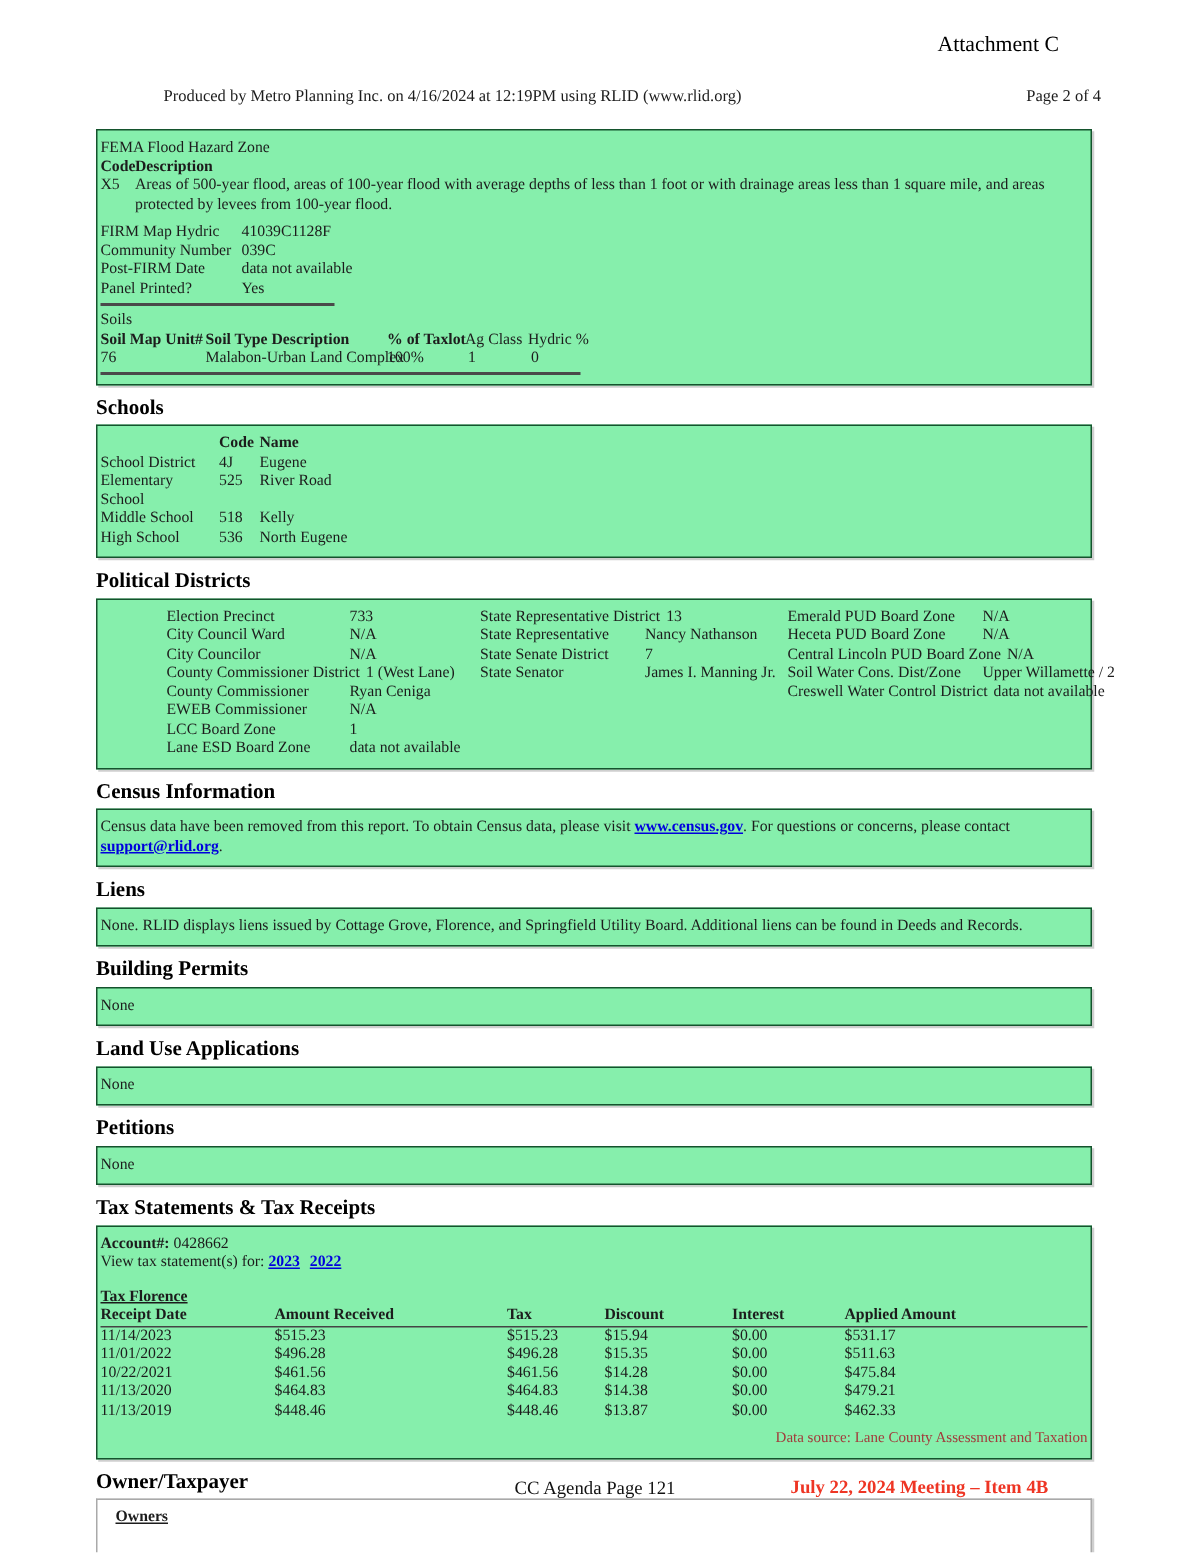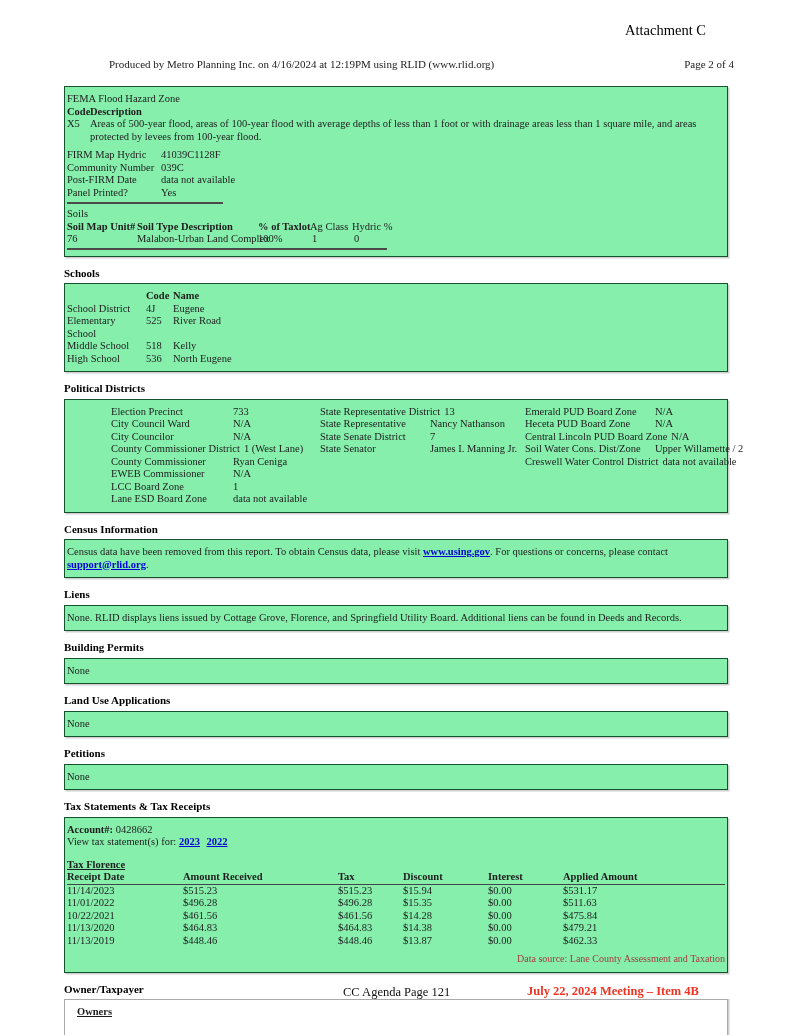--- a/index.html
+++ b/index.html
@@ -5,21 +5,21 @@
   * { margin:0; padding:0; box-sizing:border-box; }
   html,body { background:#ffffff; }
   .page {
     position:relative; width:800px; height:1035px; background:#fff; overflow:hidden;
     font-family:"Liberation Serif","DejaVu Serif",serif;
     font-size:10.5px; line-height:12.5px; color:#1c1c1c;
   }
   .attachment { position:absolute; top:24px; right:94px; font-size:14.5px; color:#000; }
   .hdr-row { position:absolute; top:58px; left:70px; right:66px; display:flex; justify-content:space-between; font-size:11px;margin-left:39px; }
   .content { position:absolute; top:86px; left:64px; width:664px; }
-  .sec-h { font-weight:bold; font-size:11px; margin:10px 0 4px 0; color:#000; }
+  .sec-h { font-weight:bold; font-size:14px; margin:10px 0 4px 0; color:#000; }
   .panel {
     border:1px solid #14532d; background:#86efac; padding:6px 2px;
     box-shadow:1.5px 1.5px 0 #cfcfcf;
   }
   .b { font-weight:bold; }
   .defrow { display:flex; }
   .defrow .dl { width:94px; flex:0 0 auto; }
   .code-row { display:flex; }
   .code-row .code { width:23px; flex:0 0 auto; }
   .code-row .desc { flex:1; }
@@ -212,21 +212,21 @@
           <div class="prow">
               <span class="pl">Creswell Water Control District</span>
               <span>data not available</span>
             </div>
         </div>
       </div>
     </div>
 
     <div class="sec-h">Census Information</div>
     <div class="panel">
-      <span>Census data have been removed from this report. To obtain Census data, please visit </span><span class="doclink" style="color: rgb(0, 0, 221);">www.using.gov</span><span>. For questions or concerns, please contact </span><span class="doclink" style="color: rgb(0, 0, 221);">support@rlid.org</span><span>.</span>
+      <span>Census data have been removed from this report. To obtain Census data, please visit </span><span class="doclink" style="color: rgb(0, 0, 221);">www.census.gov</span><span>. For questions or concerns, please contact </span><span class="doclink" style="color: rgb(0, 0, 221);">support@rlid.org</span><span>.</span>
     </div>
 
     <div class="sec-h">Liens</div>
     <div class="panel">
       <span>None. RLID displays liens issued by Cottage Grove, Florence, and Springfield Utility Board. Additional liens can be found in Deeds and Records.</span>
     </div>
 
     <div class="sec-h">Building Permits</div>
     <div class="panel">
       <span>None</span>

